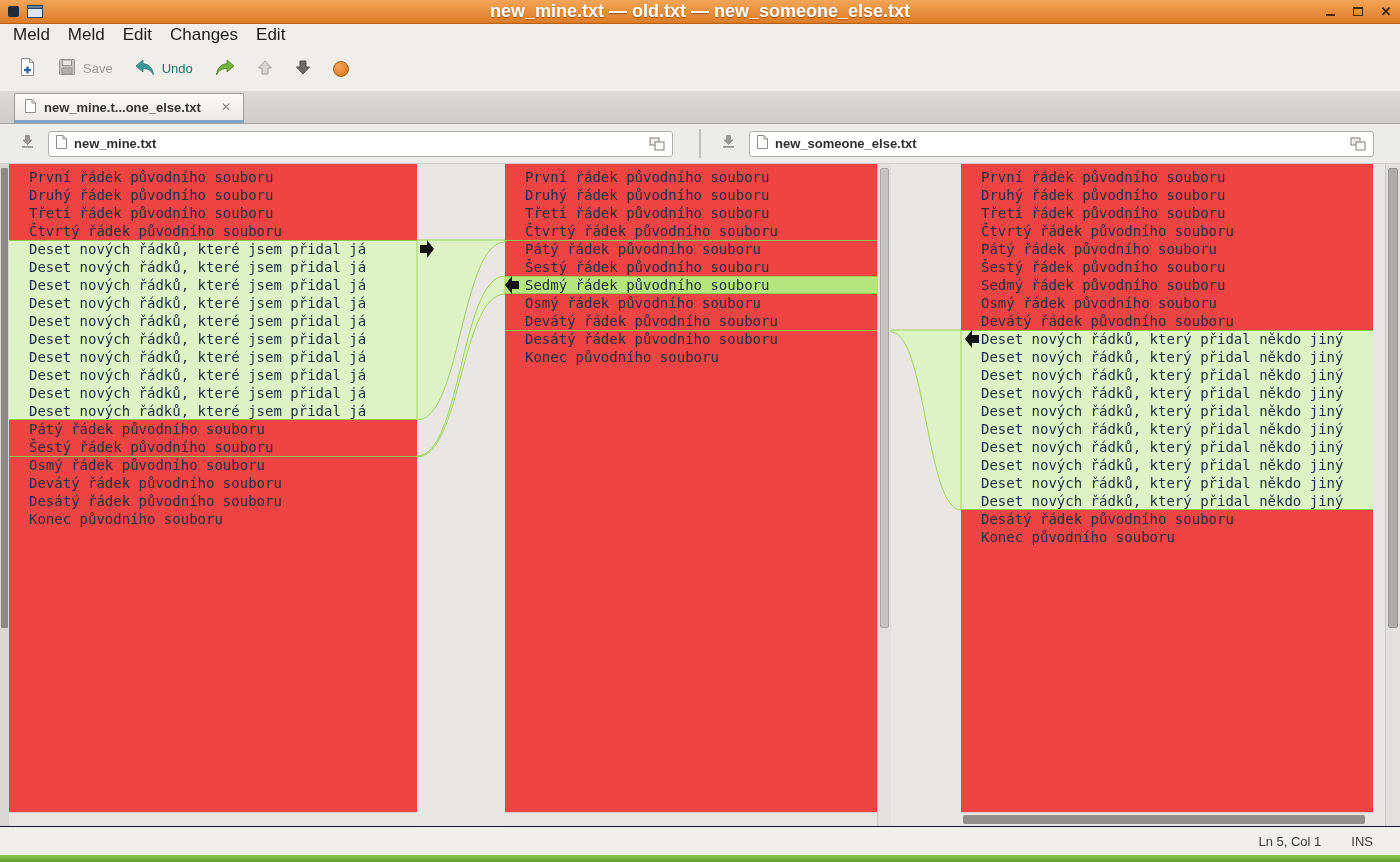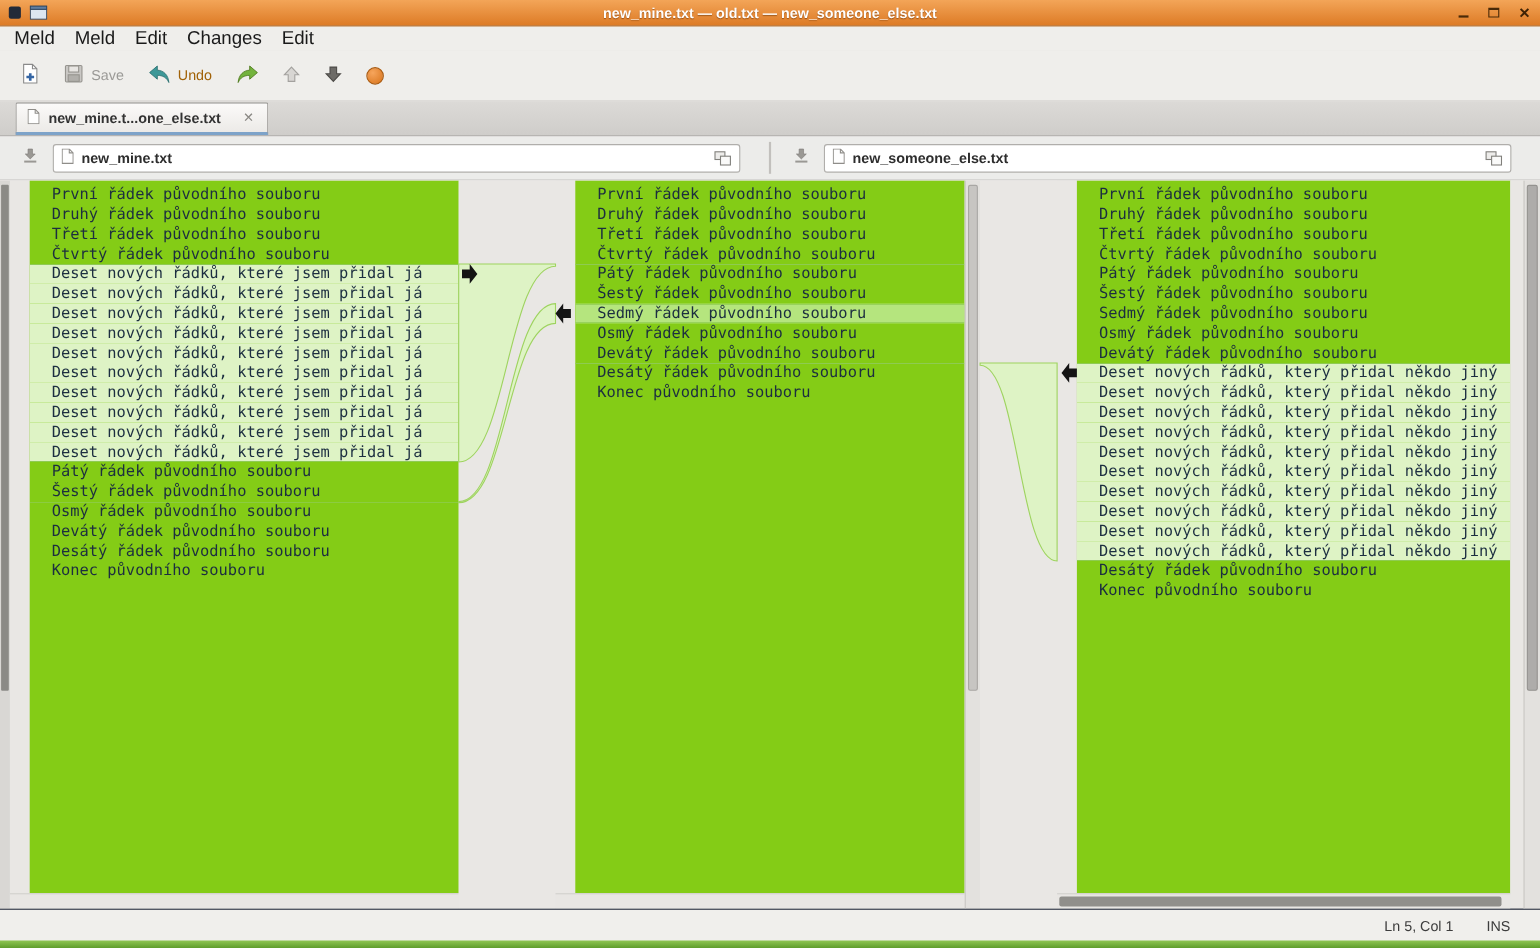--- a/index.html
+++ b/index.html
@@ -3,36 +3,36 @@
 <meta charset="utf-8">
 <style>
   html,body{margin:0;padding:0;}
   body{width:1400px;height:862px;overflow:hidden;font-family:"Liberation Sans",sans-serif;background:#e9e7e4;}
   .window{display:flex;flex-direction:column;width:1400px;height:862px;}
 
   
   .titlebar{position:relative;height:24px;flex:0 0 24px;display:flex;align-items:center;padding:0 8px;
     background:linear-gradient(var(--titlebar-top,#f3a558),var(--titlebar-bottom,#dd7b26));
     border-bottom:1px solid #b55f12;box-sizing:border-box;}
-  .tb-title{position:absolute;left:0;right:0;text-align:center;color:#fff;font-weight:bold;font-size:13px;
+  .tb-title{position:absolute;left:0;right:0;text-align:center;color:#fff;font-weight:bold;font-size:18px;
     text-shadow:0 1px 1px rgba(90,40,0,.55);pointer-events:none;}
   .win-menu-icon{width:11px;height:11px;background:#232a38;border-radius:2px;margin-right:8px;flex:0 0 auto;}
   .win-icon{display:flex;align-items:center;}
   .win-controls{margin-left:auto;display:flex;gap:16px;align-items:center;z-index:1;}
   .ctrl{width:12px;height:12px;display:flex;align-items:center;justify-content:center;cursor:default;}
   .ctrl-min i{display:block;width:9px;height:2px;background:#4a2a08;margin-top:7px;}
   .ctrl-max i{display:block;width:10px;height:9px;border:1px solid #4a2a08;border-top-width:2px;box-sizing:border-box;}
   .ctrl-close{color:#3f2305;font-size:13px;font-weight:bold;line-height:12px;}
 
   
   .menubar{height:22px;flex:0 0 22px;display:flex;align-items:center;background:#efeeeb;padding-left:4px;}
   .menu-item{padding:2px 9px;font-size:17px;color:#1a1a1a;}
   .toolbar{height:46px;flex:0 0 46px;background:#efeeeb;display:flex;align-items:center;padding:0 10px;gap:4px;
     border-bottom:1px solid #dcdad7;box-sizing:border-box;}
-  .tbtn{display:flex;align-items:center;gap:7px;padding:5px 9px;border-radius:3px;font-size:13px;color:#a16207;}
+  .tbtn{display:flex;align-items:center;gap:7px;padding:5px 9px;border-radius:3px;font-size:13px;color:#0f766e;}
   .tbtn.disabled{color:#9b9a97;}
   .stop-circle{display:block;width:16px;height:16px;border-radius:50%;
     background:radial-gradient(circle at 35% 30%, #f6a55c, #d8731a);border:1px solid #a8590f;box-sizing:border-box;}
 
   
   .tabbar{height:32px;flex:0 0 32px;background:linear-gradient(#dcdad7,#cfcdca);display:flex;align-items:flex-end;
     padding-left:14px;border-bottom:1px solid #a5a3a0;box-sizing:border-box;}
   .tab{height:30px;display:flex;align-items:center;gap:8px;padding:12px 10px;min-width:230px;
     background:linear-gradient(#fbfaf9,#eceae7);border:1px solid #9d9b98;border-bottom:3px solid #7da3c9;
     border-radius:2px 2px 0 0;font-size:13px;font-weight:bold;color:#333;box-sizing:border-box;}
@@ -48,21 +48,21 @@
   .entry .browse{margin-left:auto;display:flex;align-items:center;}
 
   
   .content{flex:1 1 auto;display:flex;background:#e9e7e4;overflow:hidden;}
   .vsb-left{width:9px;flex:0 0 9px;background:#d9d7d4;position:relative;}
   .vsb-left .thumb{position:absolute;left:1px;right:1px;top:4px;height:460px;background:#8b8a86;border-radius:1px;}
   .pane{display:flex;flex-direction:column;}
   .pane-1{width:408px;flex:0 0 408px;}
   .pane-2{width:372px;flex:0 0 372px;}
   .pane-3{width:412px;flex:0 0 412px;}
-  .pane-text{flex:1;background:#84cc16;padding-top:4px;overflow:hidden;margin-left:18px;}
+  .pane-text{flex:1;background:#ef4444;padding-top:4px;overflow:hidden;}
   .line{height:18px;line-height:18px;font-family:"DejaVu Sans Mono",monospace;font-size:14px;color:#1c2e40;
     white-space:pre;padding-left:20px;overflow:hidden;}
   .line.add{background:var(--insert-bg,#def3c5);}
   .line.cur{background:var(--current-bg,#b5e57e);}
   .line.edge-top{box-shadow:inset 0 1px 0 var(--chunk-border,#8ecb52);}
   .line.edge-bottom{box-shadow:inset 0 -1px 0 var(--chunk-border,#8ecb52);}
   .line.edge-top.edge-bottom{box-shadow:inset 0 1px 0 var(--chunk-border,#8ecb52), inset 0 -1px 0 var(--chunk-border,#8ecb52);}
   .line.mark{box-shadow:inset 0 1px 0 var(--chunk-border,#8ecb52);}
   .hsb{height:14px;flex:0 0 14px;background:#e8e6e3;border-top:1px solid #d2d0cd;box-sizing:border-box;position:relative;}
   .hsb .hthumb{position:absolute;top:2px;bottom:2px;left:2px;width:calc(100% - 10px);background:#908f8b;border-radius:2px;}

